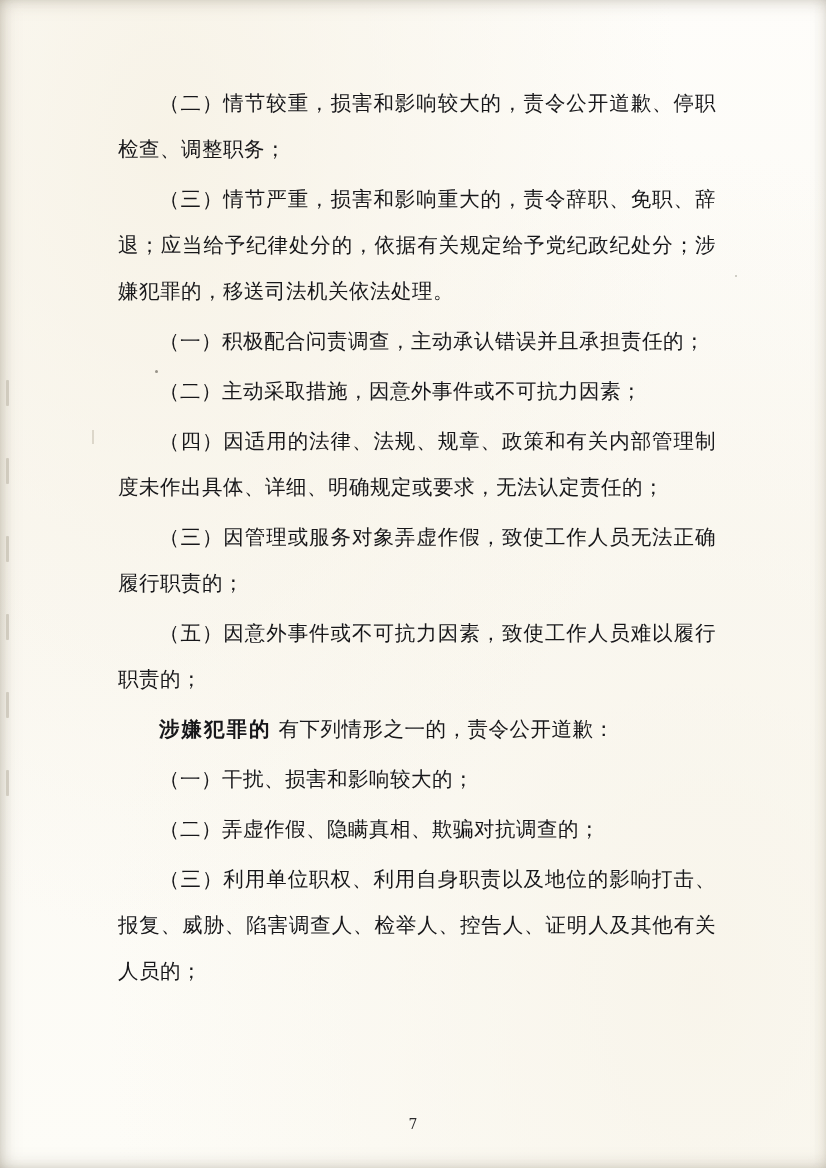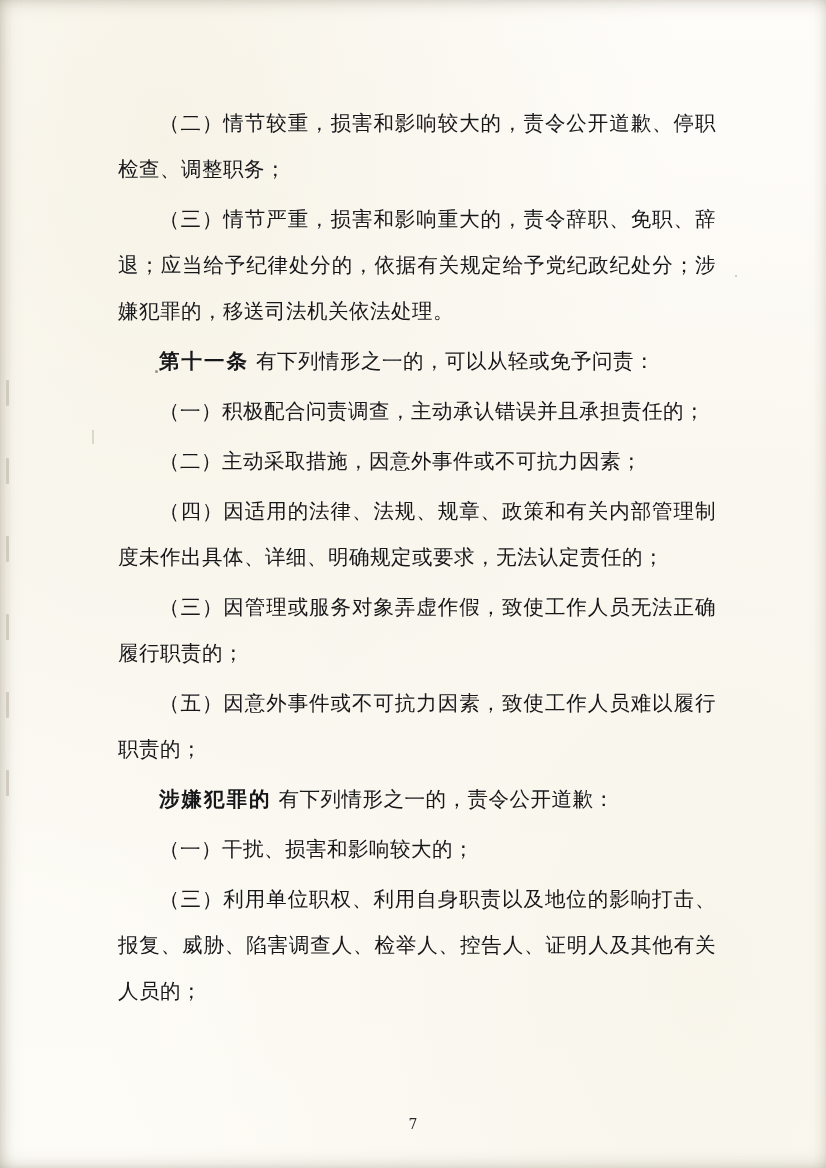--- a/index.html
+++ b/index.html
@@ -51,21 +51,21 @@
     width: 3px;
     height: 26px;
     background: #b9b3a4;
     opacity: .55;
     margin-bottom: 52px;
     border-radius: 1px;
   }
   .content {
     position: absolute;
     left: 118px;
-    top: 100px;
+    top: 80px;
     width: 598px;
   }
   p.para {
     margin: 0 0 4px 0;
     font-size: 20.5px;
     line-height: 46px;
     color: #17171a;
     letter-spacing: 0.5px;
     text-align: justify;
     text-justify: inter-ideograph;
@@ -118,24 +118,20 @@
   <div class="content">
 
     <p class="para indent">
       <span>（二）情节较重，损害和影响较大的，责令公开道歉、停职检查、调整职务；</span>
     </p>
 
     <p class="para indent">
       <span>（三）情节严重，损害和影响重大的，责令辞职、免职、辞退；应当给予纪律处分的，依据有关规定给予党纪政纪处分；涉嫌犯罪的，移送司法机关依法处理。</span>
     </p>
 
-    <p class="para indent">
-      <span class="article-head">第十一条</span>
-      <span class="article-body">有下列情形之一的，可以从轻或免予问责：</span>
-    </p>
 
     <p class="para indent">
       <span>（一）积极配合问责调查，主动承认错误并且承担责任的；</span>
     </p>
 
     <p class="para indent">
       <span>（二）主动采取措施，因意外事件或不可抗力因素；</span>
     </p>
 
     <p class="para indent">
@@ -153,20 +149,23 @@
 
     <p class="para indent">
       <span class="article-head">涉嫌犯罪的</span>
       <span class="article-body">有下列情形之一的，责令公开道歉：</span>
     </p>
 
     <p class="para indent">
       <span>（一）干扰、损害和影响较大的；</span>
     </p>
 
+    <p class="para indent">
+      <span>（二）弄虚作假、隐瞒真相、欺骗对抗调查的；</span>
+    </p>
 
     <p class="para indent">
       <span>（三）利用单位职权、利用自身职责以及地位的影响打击、报复、威胁、陷害调查人、检举人、控告人、证明人及其他有关人员的；</span>
     </p>
 
   </div>
 
   <div class="pagenum">7</div>
 </div>
 

